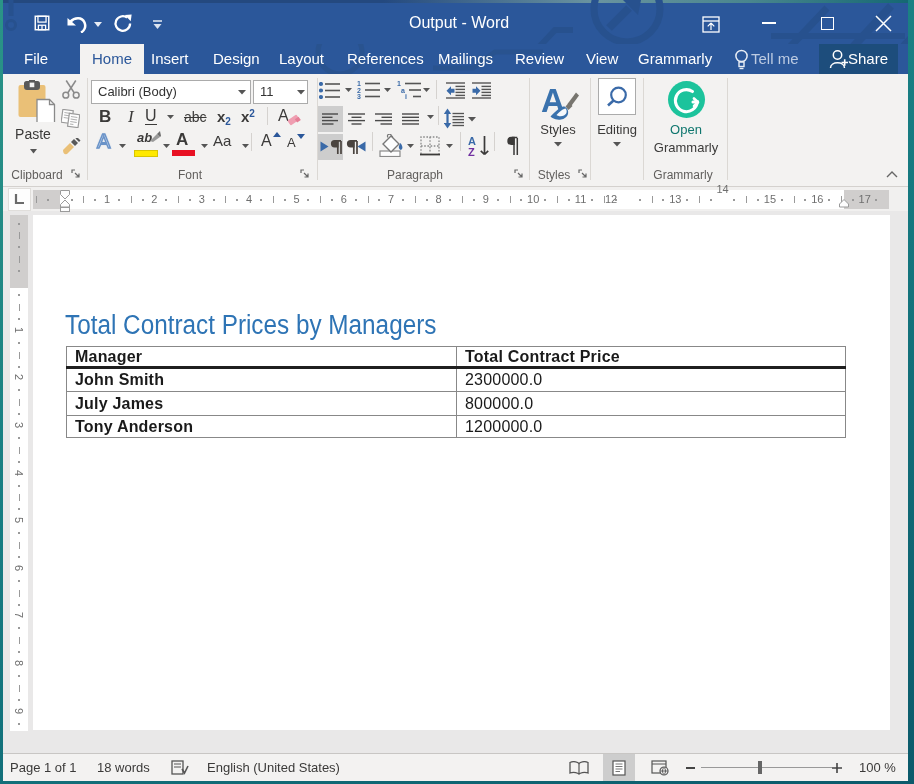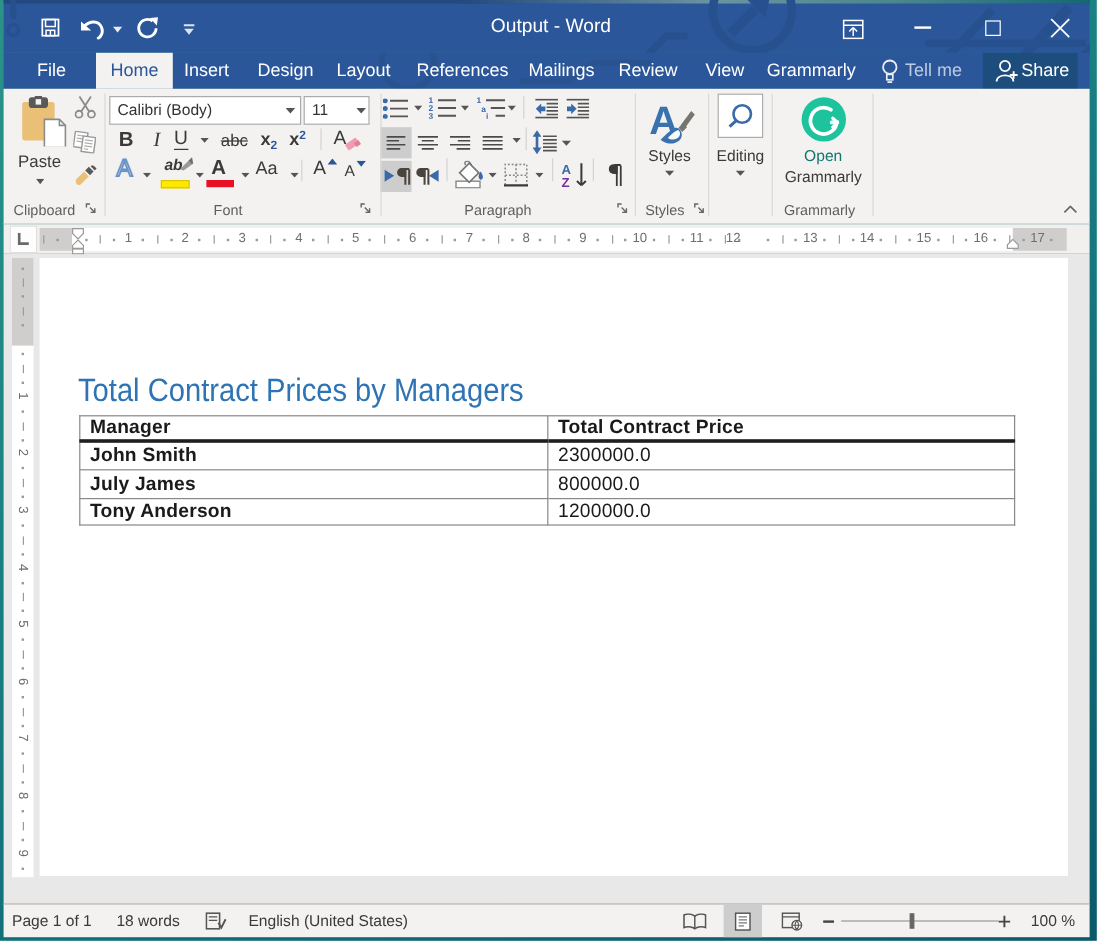--- a/index.html
+++ b/index.html
@@ -10,21 +10,21 @@
   
   #titlebar{left:3px;top:0px;width:905px;height:44px;background:#2b579a;border-top:3px solid #24497f;box-sizing:border-box;}
   #tabrow{left:3px;top:44px;width:905px;height:30px;background:#2b579a;}
   #ribbon{left:3px;top:74px;width:905px;height:112px;background:#f3f2f1;border-bottom:1px solid #d4d1ce;}
   #rulerband{left:3px;top:187px;width:905px;height:24px;background:#f1f0ef;}
   #docarea{left:3px;top:211px;width:905px;height:542px;background:#e9e8e8;}
   #page{left:33px;top:215px;width:857px;height:515px;background:#ffffff;}
   #statusbar{left:3px;top:753px;width:905px;height:28px;background:#f3f2f1;border-top:1px solid #c8c6c4;box-sizing:border-box;}
   .wtxt{color:#ffffff;font-size:16px;}
   
-  .tab{position:absolute;top:0;height:30px;line-height:30px;color:#fff;font-size:15px;text-align:center;}
+  .tab{position:absolute;top:0;height:30px;line-height:30px;color:#fff;font-size:15px;}
   #hometab{position:absolute;left:77px;top:0;width:64px;height:30px;background:#f3f2f1;color:#2b579a;font-size:15px;text-align:center;line-height:30px;}
   
   .gl{position:absolute;top:168px;font-size:12px;color:#605e5c;text-align:center;}
   .gsep{position:absolute;top:78px;width:1px;height:102px;background:#dbd8d4;}
   .btnlabel{position:absolute;font-size:12px;color:#444;text-align:center;}
   .combo{position:absolute;background:#fff;border:1px solid #ababab;box-sizing:border-box;font-size:13px;color:#333;}
   .selbtn{position:absolute;background:#cdcdcd;}
   
   #dtable td{border:1px solid #888;font-size:16px;letter-spacing:0.2px;color:#1a1a1a;padding:0 0 0 8px;vertical-align:middle;}
   
@@ -557,21 +557,21 @@
     <div class="abs" style="left:604.2500000000001px;top:196px;width:1px;height:7px;background:#9a9a9a"></div>
     <div class="abs" style="left:615.0500000000001px;top:198.5px;width:2px;height:2px;background:#9a9a9a"></div>
     <div class="abs" style="left:603px;top:193px;width:16px;text-align:center;font-size:11px;color:#6e6e6e">12</div>
     <div class="abs" style="left:638.7px;top:198.5px;width:2px;height:2px;background:#9a9a9a"></div>
     <div class="abs" style="left:651.6000000000001px;top:196px;width:1px;height:7px;background:#9a9a9a"></div>
     <div class="abs" style="left:662.4000000000001px;top:198.5px;width:2px;height:2px;background:#9a9a9a"></div>
     <div class="abs" style="left:667.2500000000001px;top:193px;width:16px;text-align:center;font-size:11px;color:#6e6e6e">13</div>
     <div class="abs" style="left:686.0500000000001px;top:198.5px;width:2px;height:2px;background:#9a9a9a"></div>
     <div class="abs" style="left:698.9500000000002px;top:196px;width:1px;height:7px;background:#9a9a9a"></div>
     <div class="abs" style="left:709.7500000000001px;top:198.5px;width:2px;height:2px;background:#9a9a9a"></div>
-    <div class="abs" style="left:714.6000000000001px;top:193px;width:16px;text-align:center;font-size:11px;color:#6e6e6e">14</div>
+    <div class="abs" style="left:714.6000000000001px;top:183px;width:16px;text-align:center;font-size:11px;color:#6e6e6e">14</div>
     <div class="abs" style="left:733.4px;top:198.5px;width:2px;height:2px;background:#9a9a9a"></div>
     <div class="abs" style="left:746.3000000000001px;top:196px;width:1px;height:7px;background:#9a9a9a"></div>
     <div class="abs" style="left:757.1px;top:198.5px;width:2px;height:2px;background:#9a9a9a"></div>
     <div class="abs" style="left:761.95px;top:193px;width:16px;text-align:center;font-size:11px;color:#6e6e6e">15</div>
     <div class="abs" style="left:780.75px;top:198.5px;width:2px;height:2px;background:#9a9a9a"></div>
     <div class="abs" style="left:793.6500000000001px;top:196px;width:1px;height:7px;background:#9a9a9a"></div>
     <div class="abs" style="left:804.45px;top:198.5px;width:2px;height:2px;background:#9a9a9a"></div>
     <div class="abs" style="left:809.3000000000001px;top:193px;width:16px;text-align:center;font-size:11px;color:#6e6e6e">16</div>
     <div class="abs" style="left:828.1px;top:198.5px;width:2px;height:2px;background:#9a9a9a"></div>
     <div class="abs" style="left:841.0000000000001px;top:196px;width:1px;height:7px;background:#9a9a9a"></div>

